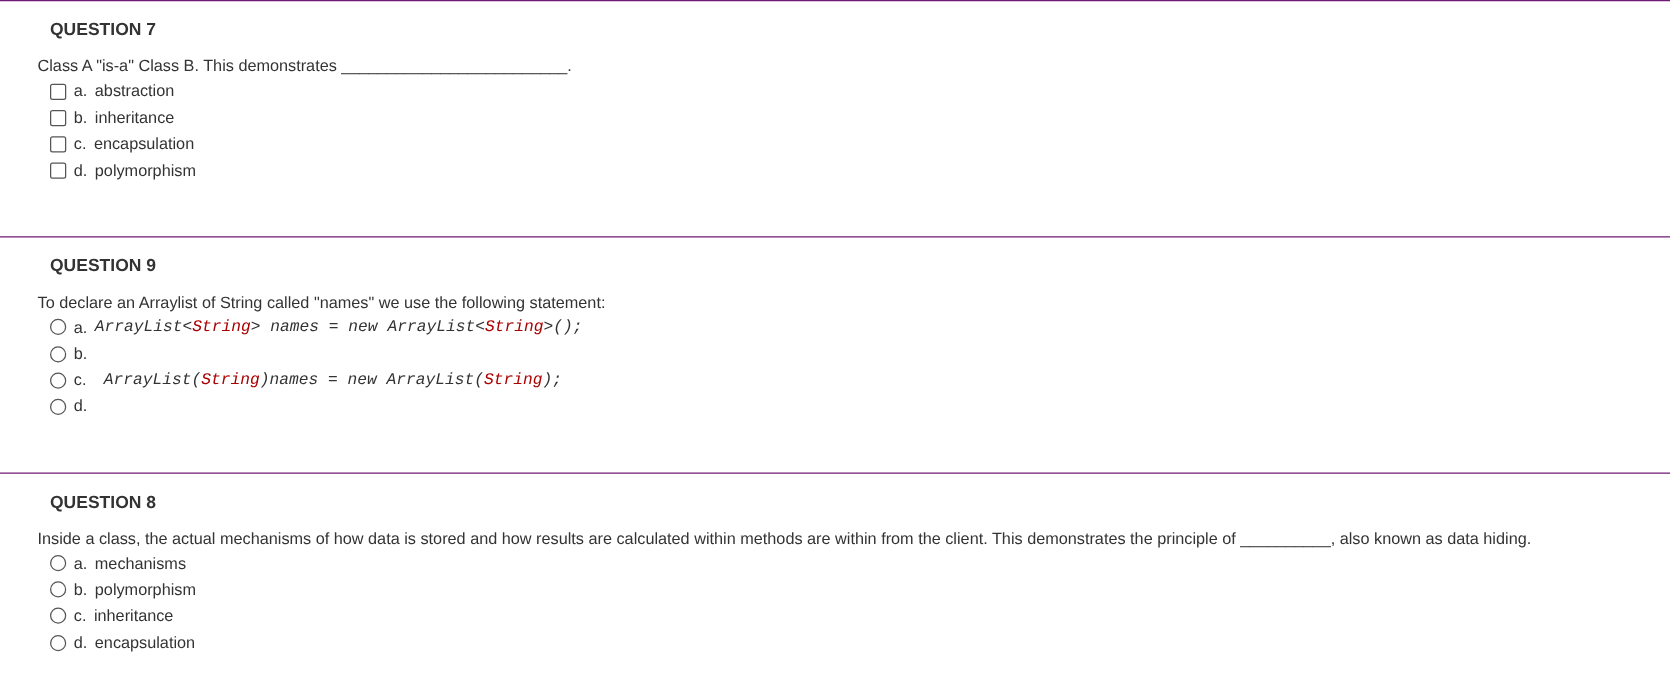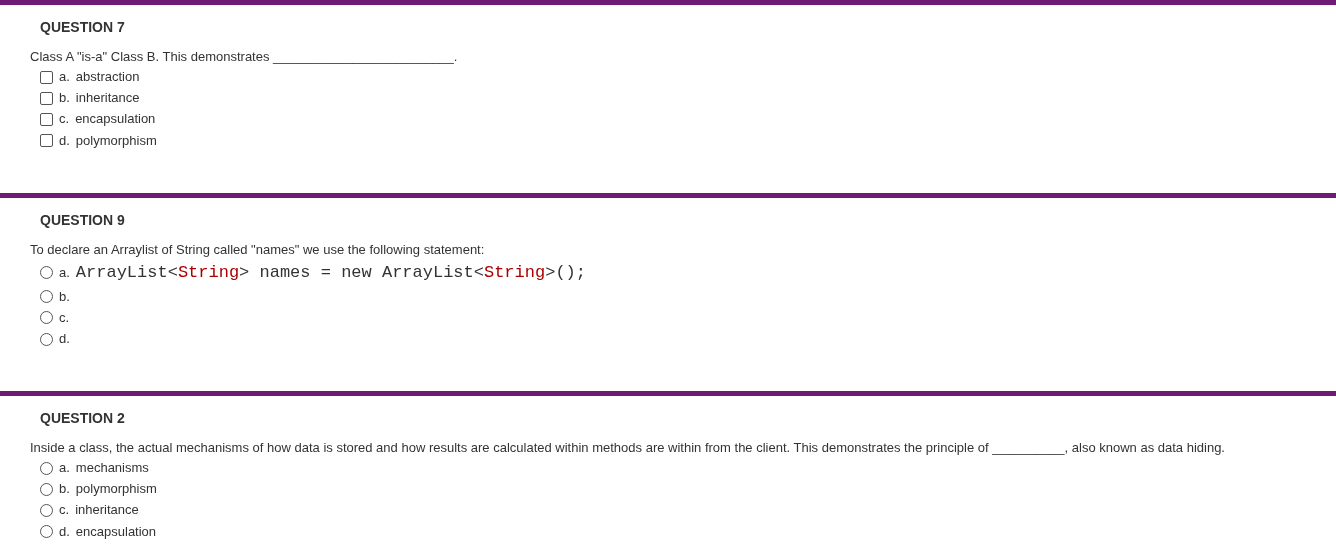--- a/index.html
+++ b/index.html
@@ -5,21 +5,21 @@
   * { box-sizing: border-box; }
   body {
     margin: 0;
     font-family: "Helvetica Neue", Helvetica, Arial, sans-serif;
     font-size: 13px;
     color: #333;
     background: #fff;
     width: 1336px;
   }
   .question-block {
-    border-top: 5px solid #701a75;
+    border-top: 1px solid #701a75;
     padding: 14px 0 30px 40px;
     margin-bottom: 10px;
   }
   .question-block:last-child {
     margin-bottom: 0;
     padding-bottom: 10px;
   }
   .question-title {
     font-weight: 700;
     font-size: 14px;
@@ -65,21 +65,22 @@
     font-size: 13px;
     color: #333;
     white-space: nowrap;
   }
   .option-text {
     font-size: 13px;
     color: #333;
   }
   .code {
     font-family: "Courier New", Courier, monospace;
-    font-size: 17px;
+    font-size: 13px;
+    font-style: italic;
   }
   .code-seg { white-space: pre; }
   .kw { color: #a00; }
 </style>
 </head>
 <body>
 
 <div class="question-block">
   <div class="question-title">QUESTION 7</div>
   <div class="question-prompt">Class A "is-a" Class B.  This demonstrates _________________________.</div>
@@ -116,30 +117,31 @@
   </div>
 
   <div class="option-row">
     <input type="radio" name="q8" class="radio-input" style="">
     <span class="option-letter">b.</span>
   </div>
 
   <div class="option-row">
     <input type="radio" name="q8" class="radio-input" style="">
     <span class="option-letter">c.</span>
+    <span class="code"><span class="code-seg"> ArrayList(</span><span class="code-seg kw">String</span><span class="code-seg">)names = </span><span class="code-seg">new </span><span class="code-seg">ArrayList(</span><span class="code-seg kw">String</span><span class="code-seg">);</span></span>
   </div>
 
   <div class="option-row">
     <input type="radio" name="q8" class="radio-input" style="">
     <span class="option-letter">d.</span>
   </div>
 </div>
 
 <div class="question-block">
-  <div class="question-title">QUESTION 2</div>
+  <div class="question-title">QUESTION 8</div>
   <div class="question-prompt">Inside a class, the actual mechanisms of how data is stored and how results are calculated within methods are within from the client.  This demonstrates the principle of __________, also known as data hiding.</div>
   <div class="option-row">
     <input type="radio" name="q9" class="radio-input" style="">
     <span class="option-letter">a.</span>
     <span class="option-text">mechanisms</span>
   </div>
   <div class="option-row">
     <input type="radio" name="q9" class="radio-input" style="">
     <span class="option-letter">b.</span>
     <span class="option-text">polymorphism</span>

